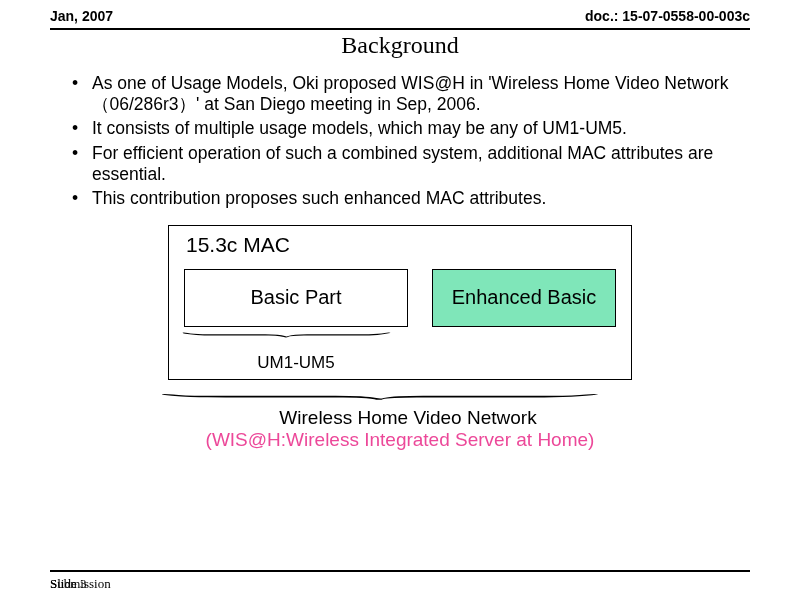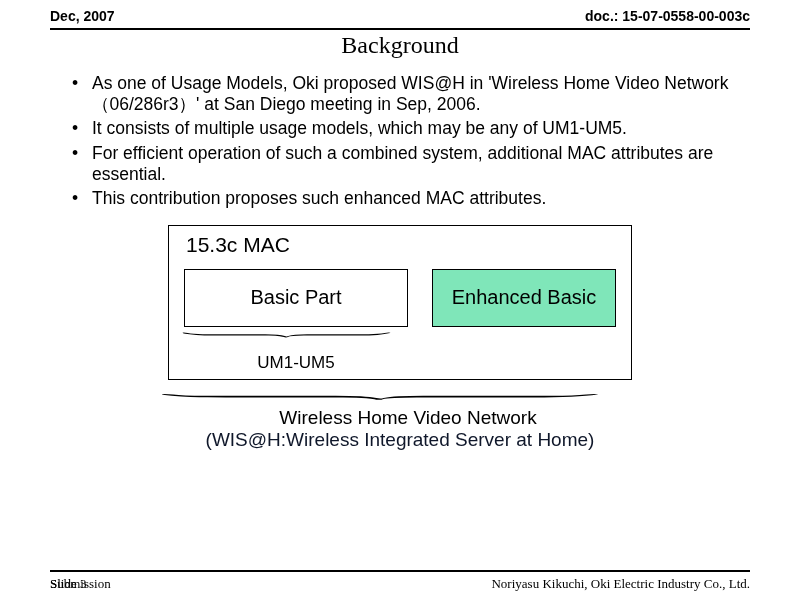--- a/index.html
+++ b/index.html
@@ -15,32 +15,32 @@
   .outer-box { position: absolute; left: 168px; top: 0; width: 464px; height: 155px; border: 1.5px solid #000; }
   .outer-label { position: absolute; left: 186px; top: 8px; font-size: 21px; }
   .inner { position: absolute; top: 44px; height: 58px; border: 1.5px solid #000; display: flex; align-items: center; justify-content: center; font-size: 20px; }
   .inner.basic { left: 184px; width: 224px; background: #fff; }
   .inner.enh { left: 432px; width: 184px; background: #7fe6b9; }
   .brace { position: absolute; font-family: "Times New Roman", serif; color: #000; line-height: 1; }
   .brace.small { left: 182px; top: 92px; width: 228px; text-align: center; font-size: 40px; transform: scaleX(6.0) scaleY(0.6); transform-origin: center; }
   .um-label { position: absolute; left: 184px; top: 128px; width: 224px; text-align: center; font-size: 17px; }
   .brace.big { left: 166px; top: 146px; width: 468px; text-align: center; font-size: 56px; transform: scaleX(9.0) scaleY(0.5); transform-origin: center; }
   .caption1 { position: absolute; left: 16px; right: 0; top: 182px; text-align: center; font-size: 19px; }
-  .caption2 { position: absolute; left: 0; right: 0; top: 204px; text-align: center; font-size: 19px; color: #0f172a; }
+  .caption2 { position: absolute; left: 0; right: 0; top: 204px; text-align: center; font-size: 19px; color: #ec4899; }
   .footer-line { position: absolute; left: 50px; right: 50px; bottom: 28px; border-top: 2px solid #000; }
   .footer { position: absolute; left: 50px; right: 50px; bottom: 8px; display: flex; justify-content: space-between; font-family: "Times New Roman", serif; font-size: 13px; margin-top: 10px; }
   .footer .mid { position: absolute; left: 0; right: 0; text-align: left; }
 </style>
 </head>
 <body>
 
 <div class="slide">
 
   <div class="header">
-    <span>Dec, 2007</span>
+    <span>Jan, 2007</span>
     <span>doc.: 15-07-0558-00-003c</span>
   </div>
   <hr class="hr-top">
 
   <h1 class="title">Background</h1>
 
   <ul class="bullets">
     <li>As one of Usage Models, Oki proposed WIS@H in 'Wireless Home Video Network（06/286r3）' at San Diego meeting in Sep, 2006.</li>
     <li>It consists of multiple usage models, which may be any of UM1-UM5.</li>
     <li>For efficient operation of such a combined system, additional MAC attributes are essential.</li>
@@ -56,16 +56,15 @@
     <div class="um-label">UM1-UM5</div>
     <div class="brace big">︸</div>
     <div class="caption1">Wireless Home Video Network</div>
     <div class="caption2">(WIS@H:Wireless Integrated Server at Home)</div>
   </div>
 
   <div class="footer-line"></div>
   <div class="footer">
     <span>Submission</span>
     <span class="mid">Slide 3</span>
-    <span>Noriyasu Kikuchi, Oki Electric Industry Co., Ltd.</span>
   </div>
 
 </div>
 
 </body></html>

